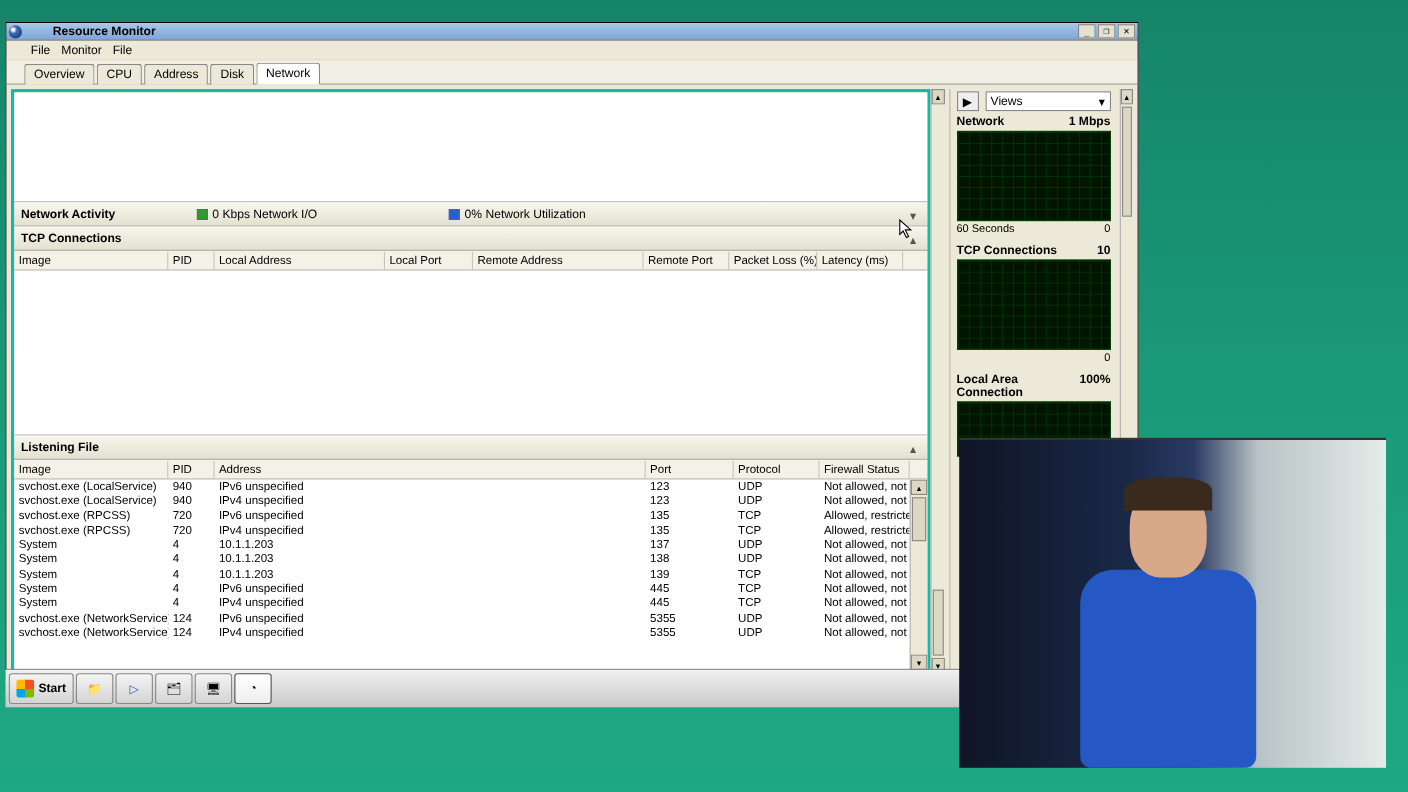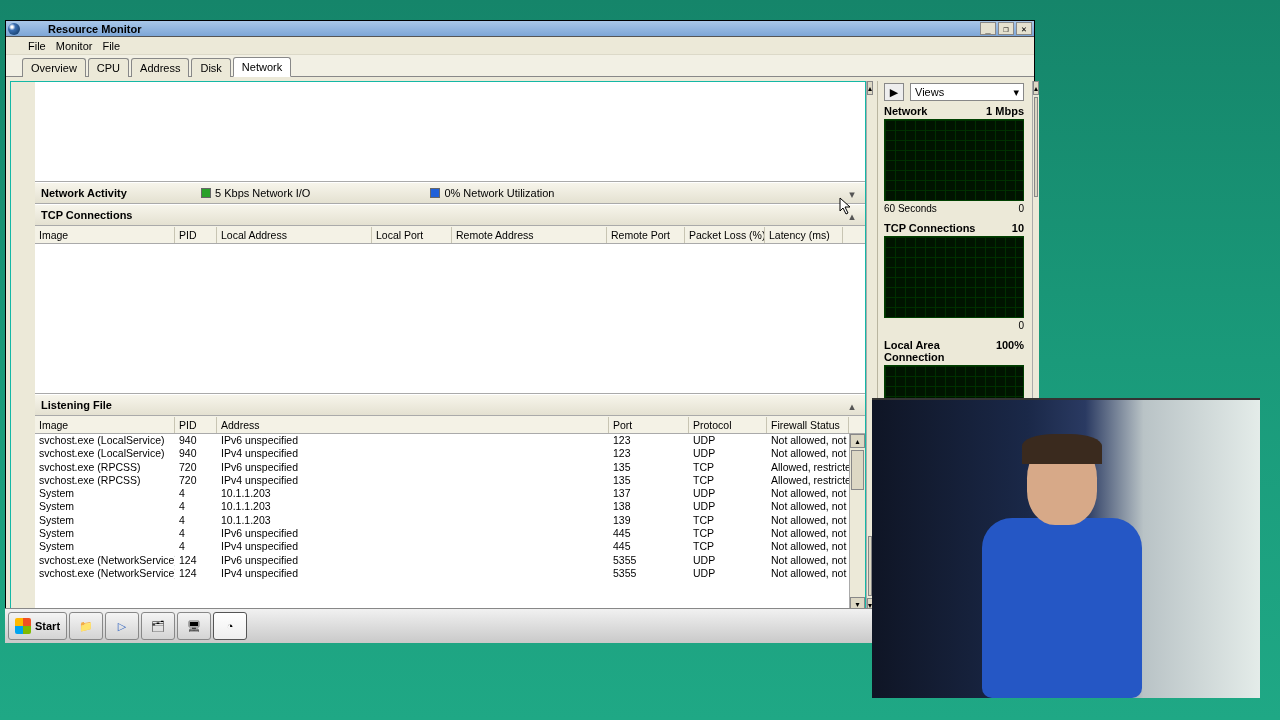--- a/index.html
+++ b/index.html
@@ -82,23 +82,22 @@
 
 .workarea {
   flex: 1;
   display: flex;
   background: #ece9d8;
 }
 .leftcol {
   flex: 1;
   display: flex;
   flex-direction: column;
-  border: 1px solid #14b8a6;
+  border: 3px solid #14b8a6;
   margin: 4px 0 4px 4px;
-  padding-left: 24px;
 }
 .rightcol {
   width: 160px;
   display: flex;
   flex-direction: column;
   margin: 4px;
   border-left: 1px solid #b9b5a0;
   padding-left: 2px;
 }
 
@@ -295,21 +294,21 @@
 
   <div class="workarea">
     <div class="leftcol">
 
       <div class="blankarea"></div>
 
       <div class="sectionbar">
         <span class="label">Network Activity</span>
         <span class="sub">
             <span class="swatch green"></span>
-            <span>5 Kbps Network I/O</span>
+            <span>0 Kbps Network I/O</span>
           </span>
         <span class="sub">
             <span class="swatch blue"></span>
             <span>0% Network Utilization</span>
           </span>
         <span class="collapser">▾</span>
       </div>
 
       <div class="sectionbar">
         <span class="label">TCP Connections</span>

